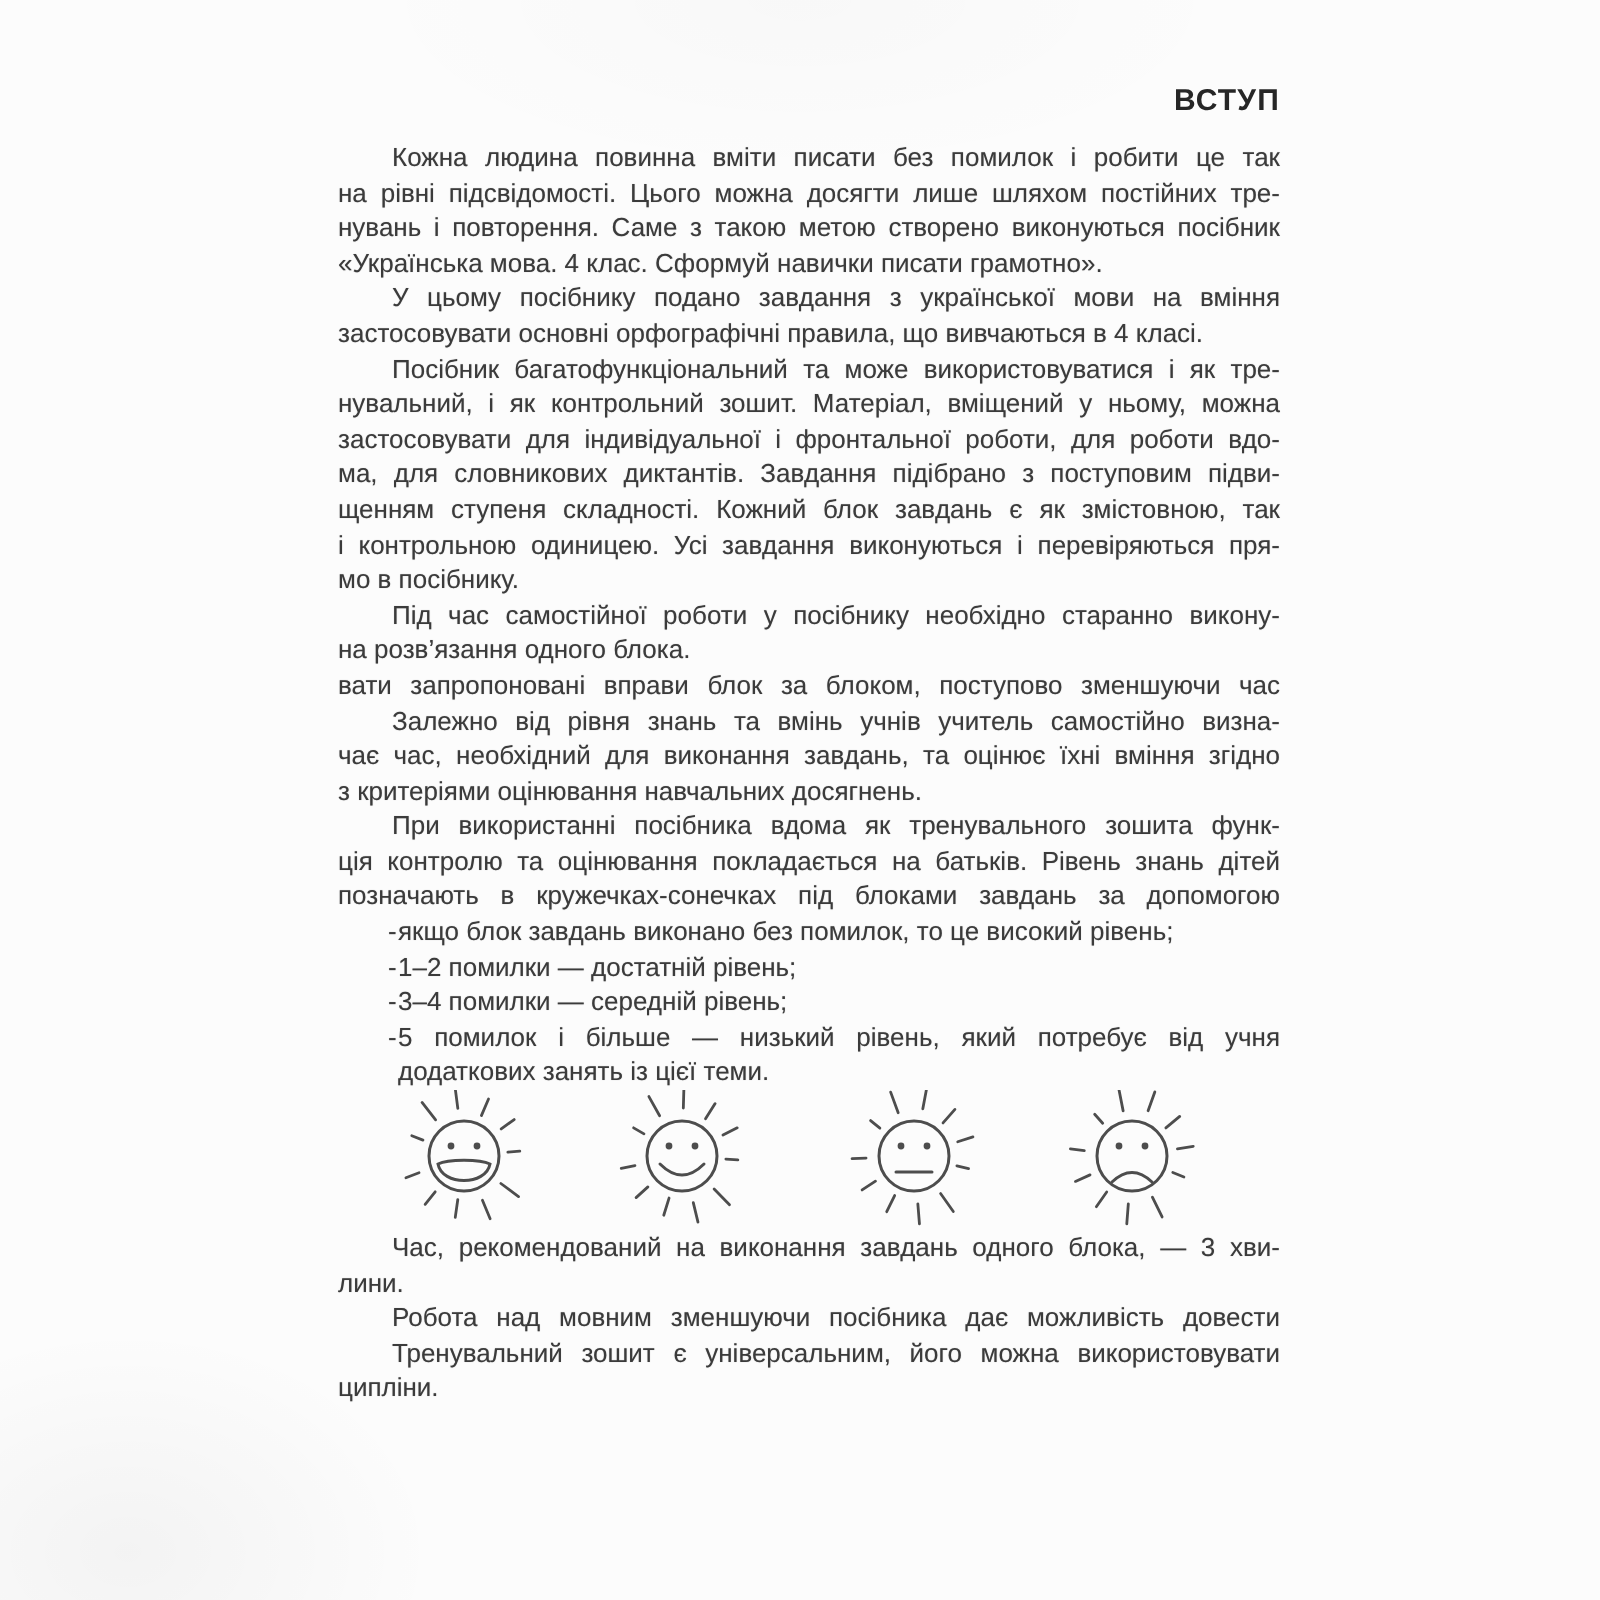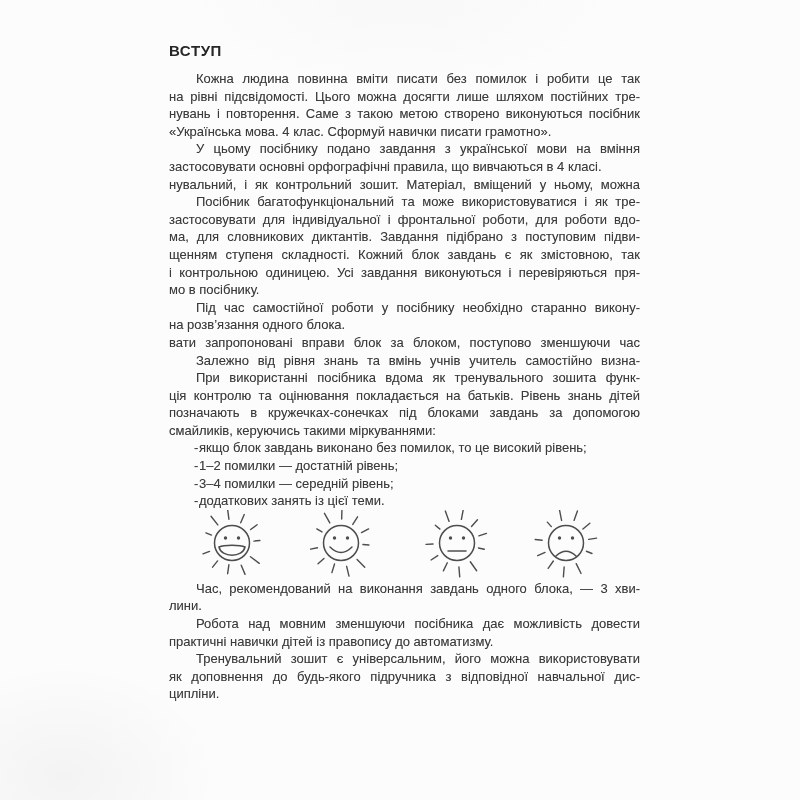--- a/index.html
+++ b/index.html
@@ -16,21 +16,21 @@
   }
   
   .page::before{
     content:"";position:absolute;inset:0;pointer-events:none;
     background:
       radial-gradient(220px 160px at 8% 97%, rgba(0,0,0,0.035), rgba(0,0,0,0) 70%),
       radial-gradient(300px 120px at 50% 0%, rgba(0,0,0,0.015), rgba(0,0,0,0) 75%);
   }
   .title{
     position:absolute;top:42px;left:169px;width:471px;margin:0;
-    text-align:left;font-size:15px;font-weight:700;letter-spacing:0.6px;
+    text-align:right;font-size:15px;font-weight:700;letter-spacing:0.6px;
     color:var(--title);
   }
   #content{
     position:absolute;top:70px;left:169px;width:471px;
     font-size:13px;line-height:17.6px;
     text-shadow:0 0 0.5px rgba(60,60,60,0.38);
   }
   .para{margin:0;}
   .line{text-align:justify;text-align-last:justify;}
   .line.last{text-align:right;text-align-last:left;white-space:nowrap;}
@@ -51,41 +51,42 @@
         <div class="line indent">Кожна людина повинна вміти писати без помилок і робити це так</div>
         <div class="line">на рівні підсвідомості. Цього можна досягти лише шляхом постійних тре-</div>
         <div class="line">нувань і повторення. Саме з такою метою створено виконуються посібник</div>
         <div class="line last">«Українська мова. 4 клас. Сформуй навички писати грамотно».</div>
       </div>
       <div class="para">
         <div class="line indent">У цьому посібнику подано завдання з української мови на вміння</div>
         <div class="line last">застосовувати основні орфографічні правила, що вивчаються в 4 класі.</div>
       </div>
       <div class="para">
+        <div class="line indent">Посібник багатофункціональний та може використовуватися і як тре-</div>
         <div class="line">нувальний, і як контрольний зошит. Матеріал, вміщений у ньому, можна</div>
-        <div class="line indent">Посібник багатофункціональний та може використовуватися і як тре-</div>
         <div class="line">застосовувати для індивідуальної і фронтальної роботи, для роботи вдо-</div>
         <div class="line">ма, для словникових диктантів. Завдання підібрано з поступовим підви-</div>
         <div class="line">щенням ступеня складності. Кожний блок завдань є як змістовною, так</div>
         <div class="line">і контрольною одиницею. Усі завдання виконуються і перевіряються пря-</div>
         <div class="line last">мо в посібнику.</div>
       </div>
       <div class="para">
         <div class="line indent">Під час самостійної роботи у посібнику необхідно старанно викону-</div>
         <div class="line last">на розв’язання одного блока.</div>
         <div class="line">вати запропоновані вправи блок за блоком, поступово зменшуючи час</div>
       </div>
       <div class="para">
         <div class="line indent">Залежно від рівня знань та вмінь учнів учитель самостійно визна-</div>
+        <div class="line">чає час, необхідний для виконання завдань, та оцінює їхні вміння згідно</div>
+        <div class="line last">з критеріями оцінювання навчальних досягнень.</div>
       </div>
       <div class="para">
         <div class="line indent">При використанні посібника вдома як тренувального зошита функ-</div>
         <div class="line">ція контролю та оцінювання покладається на батьків. Рівень знань дітей</div>
         <div class="line">позначають в кружечках-сонечках під блоками завдань за допомогою</div>
-        <div class="line last">смайликів, керуючись такими міркуваннями:</div>
       </div>
       <div class="list">
         <div class="list-item">
           <span class="marker">-</span>
           <div class="item-body">
             <div class="line last">якщо блок завдань виконано без помилок, то це високий рівень;</div>
           </div>
         </div>
         <div class="list-item">
           <span class="marker">-</span>
@@ -95,20 +96,21 @@
         </div>
         <div class="list-item">
           <span class="marker">-</span>
           <div class="item-body">
             <div class="line last">3–4 помилки — середній рівень;</div>
           </div>
         </div>
         <div class="list-item">
           <span class="marker">-</span>
           <div class="item-body">
+            <div class="line">5 помилок і більше — низький рівень, який потребує від учня</div>
             <div class="line last">додаткових занять із цієї теми.</div>
           </div>
         </div>
       </div>
       <div class="suns">
         <svg width="471" height="70" viewBox="0 0 471 70">
           <g transform="translate(63,33)">
             <circle cx="0" cy="0" r="17.5" fill="none" stroke="#4d4d4d" stroke-width="1.5"></circle>
             <circle cx="-6.5" cy="-5" r="1.7" fill="#4d4d4d"></circle>
             <circle cx="6.5" cy="-5" r="1.7" fill="#4d4d4d"></circle>
@@ -177,21 +179,19 @@
             <line x1="22.72" y1="-3.60" x2="30.62" y2="-4.85" stroke="#4d4d4d" stroke-width="1.4" stroke-linecap="round"></line>
           </g>
         </svg>
       </div>
       <div class="para">
         <div class="line indent">Час, рекомендований на виконання завдань одного блока, — 3 хви-</div>
         <div class="line last">лини.</div>
       </div>
       <div class="para">
         <div class="line indent">Робота над мовним зменшуючи посібника дає можливість довести</div>
-        <div class="line last">практичні навички дітей із правопису до автоматизму.</div>
       </div>
       <div class="para">
         <div class="line indent">Тренувальний зошит є універсальним, його можна використовувати</div>
-        <div class="line">як доповнення до будь-якого підручника з відповідної навчальної дис-</div>
         <div class="line last">ципліни.</div>
       </div>
     </div>
 </div>
 
 </body></html>

